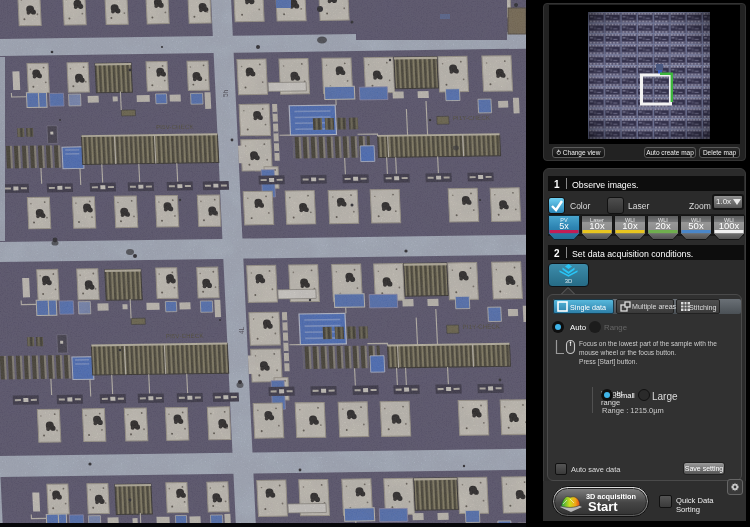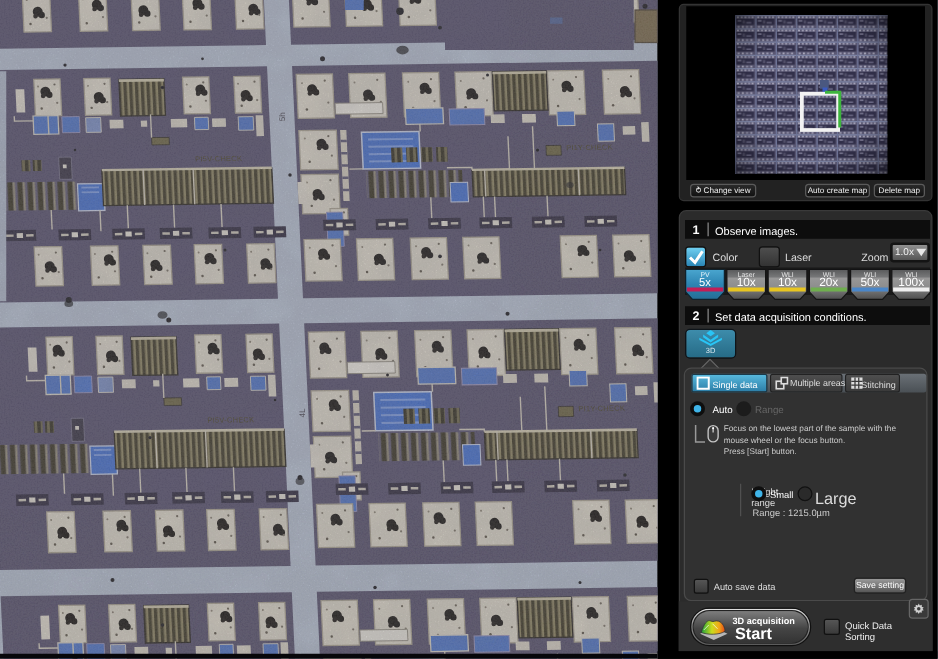--- a/index.html
+++ b/index.html
@@ -637,21 +637,21 @@
   <circle cx="15.5" cy="3.5" r="0.8" fill="#fff"></circle>
 </svg>
 <div class="abs" style="left:579px;top:340px;font-size:6.6px;line-height:8.8px;color:#ccc;">Focus on the lowest part of the sample with the<br>mouse wheel or the focus button.<br>Press [Start] button.</div>
 
 <div class="abs" style="left:561px;top:389px;width:40px;font-size:7.5px;line-height:9px;color:#ddd;margin-left:40px;">Height<br>range</div>
 <div class="abs" style="left:592px;top:387px;width:1px;height:26px;background:#505050;"></div>
 <div class="abs" style="left:601px;top:389px;width:12px;height:12px;border-radius:50%;background:#0e0e0e;"></div>
 <div class="abs" style="left:604px;top:392px;width:6px;height:6px;border-radius:50%;background:#3fb4e8;"></div>
 <div class="abs" style="left:616px;top:391px;font-size:7.5px;color:#fff;">Small</div>
 <div class="abs" style="left:638px;top:389px;width:12px;height:12px;border-radius:50%;background:#2a2a2a;border:1px solid #111;box-sizing:border-box;"></div>
-<div class="abs" style="left:652px;top:391px;font-size:13px;color:#ddd;">Large</div>
+<div class="abs" style="left:652px;top:391px;font-size:10px;color:#ddd;">Large</div>
 <div class="abs" style="left:602px;top:406px;font-size:7.5px;color:#ccc;">Range : 1215.0µm</div>
 
 <div class="abs" style="left:555px;top:463px;width:12px;height:12px;background:linear-gradient(#555,#3a3a3a);border:1px solid #111;border-radius:2px;box-sizing:border-box;"></div>
 <div class="abs" style="left:571px;top:465px;font-size:7.4px;color:#ddd;">Auto save data</div>
 <div class="abs" style="left:683px;top:462px;width:42px;height:13px;background:linear-gradient(#9a9a9a,#555);border:1px solid #222;border-radius:3px;font-size:7px;color:#fff;text-align:center;line-height:12px;overflow:hidden;box-sizing:border-box;">Save setting</div>
 
 <div class="abs" style="left:543px;top:481px;width:203px;height:40px;background:#2e2e2e;"></div>
 
 <div class="abs" style="left:552px;top:486px;width:97px;height:31px;border-radius:16px;background:linear-gradient(#e0e0e0,#9a9a9a 40%,#5a5a5a);border:1px solid #111;box-sizing:border-box;"></div>
 <div class="abs" style="left:554px;top:488px;width:93px;height:27px;border-radius:14px;background:linear-gradient(#7d7d7d,#454545 55%,#343434);border:1px solid #222;box-sizing:border-box;"></div>

